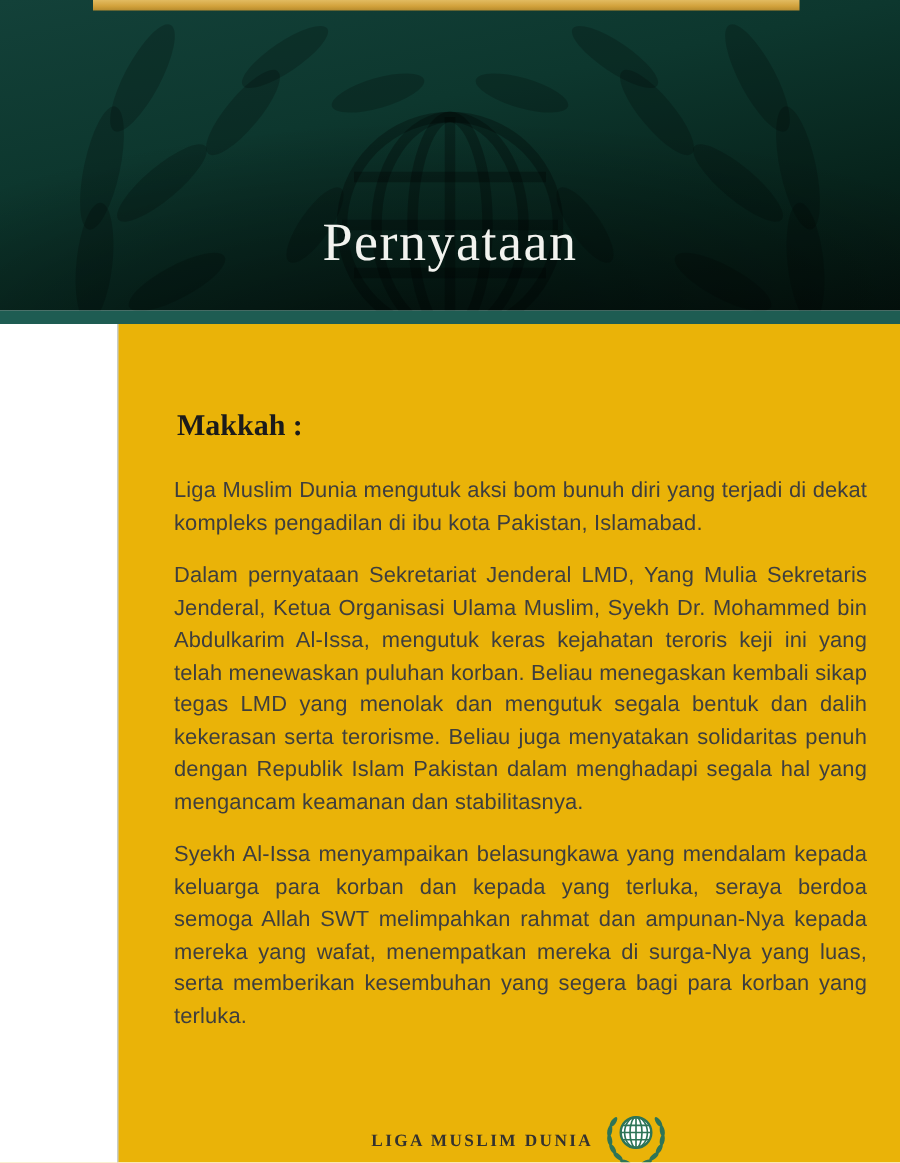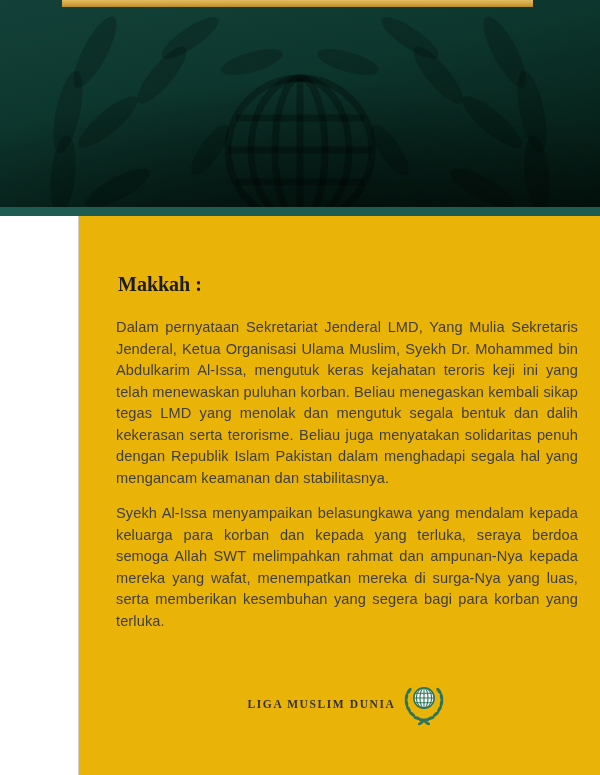--- a/index.html
+++ b/index.html
@@ -98,26 +98,28 @@
         <circle cx="300" cy="150" r="72"></circle>
         <ellipse cx="300" cy="150" rx="25" ry="72"></ellipse>
         <ellipse cx="300" cy="150" rx="49" ry="72"></ellipse>
         <line x1="300" y1="78" x2="300" y2="207"></line>
         <line x1="236" y1="118" x2="364" y2="118"></line>
         <line x1="228" y1="150" x2="372" y2="150"></line>
         <line x1="236" y1="182" x2="364" y2="182"></line>
       </g>
     </svg>
     <div class="gold-bar"></div>
+    <div class="header-title">Pernyataan</div>
   </div>
   <div class="band"></div>
 
   <div class="card">
     <h2 class="dateline">Makkah :</h2>
 
+    <p class="body-par">Liga Muslim Dunia mengutuk aksi bom bunuh diri yang terjadi di dekat kompleks pengadilan di ibu kota Pakistan, Islamabad.</p>
     <p class="body-par">Dalam pernyataan Sekretariat Jenderal LMD, Yang Mulia Sekretaris Jenderal, Ketua Organisasi Ulama Muslim, Syekh Dr. Mohammed bin Abdulkarim Al-Issa, mengutuk keras kejahatan teroris keji ini yang telah menewaskan puluhan korban. Beliau menegaskan kembali sikap tegas LMD yang menolak dan mengutuk segala bentuk dan dalih kekerasan serta terorisme. Beliau juga menyatakan solidaritas penuh dengan Republik Islam Pakistan dalam menghadapi segala hal yang mengancam keamanan dan stabilitasnya.</p>
     <p class="body-par">Syekh Al-Issa menyampaikan belasungkawa yang mendalam kepada keluarga para korban dan kepada yang terluka, seraya berdoa semoga Allah SWT melimpahkan rahmat dan ampunan-Nya kepada mereka yang wafat, menempatkan mereka di surga-Nya yang luas, serta memberikan kesembuhan yang segera bagi para korban yang terluka.</p>
 
     <div class="logo-row">
       <div class="logo-text">
         <div class="latin-name">LIGA MUSLIM DUNIA</div>
       </div>
       <svg width="44" height="47" viewBox="0 0 44 47">
         <defs>
           <clipPath id="globeclip">

